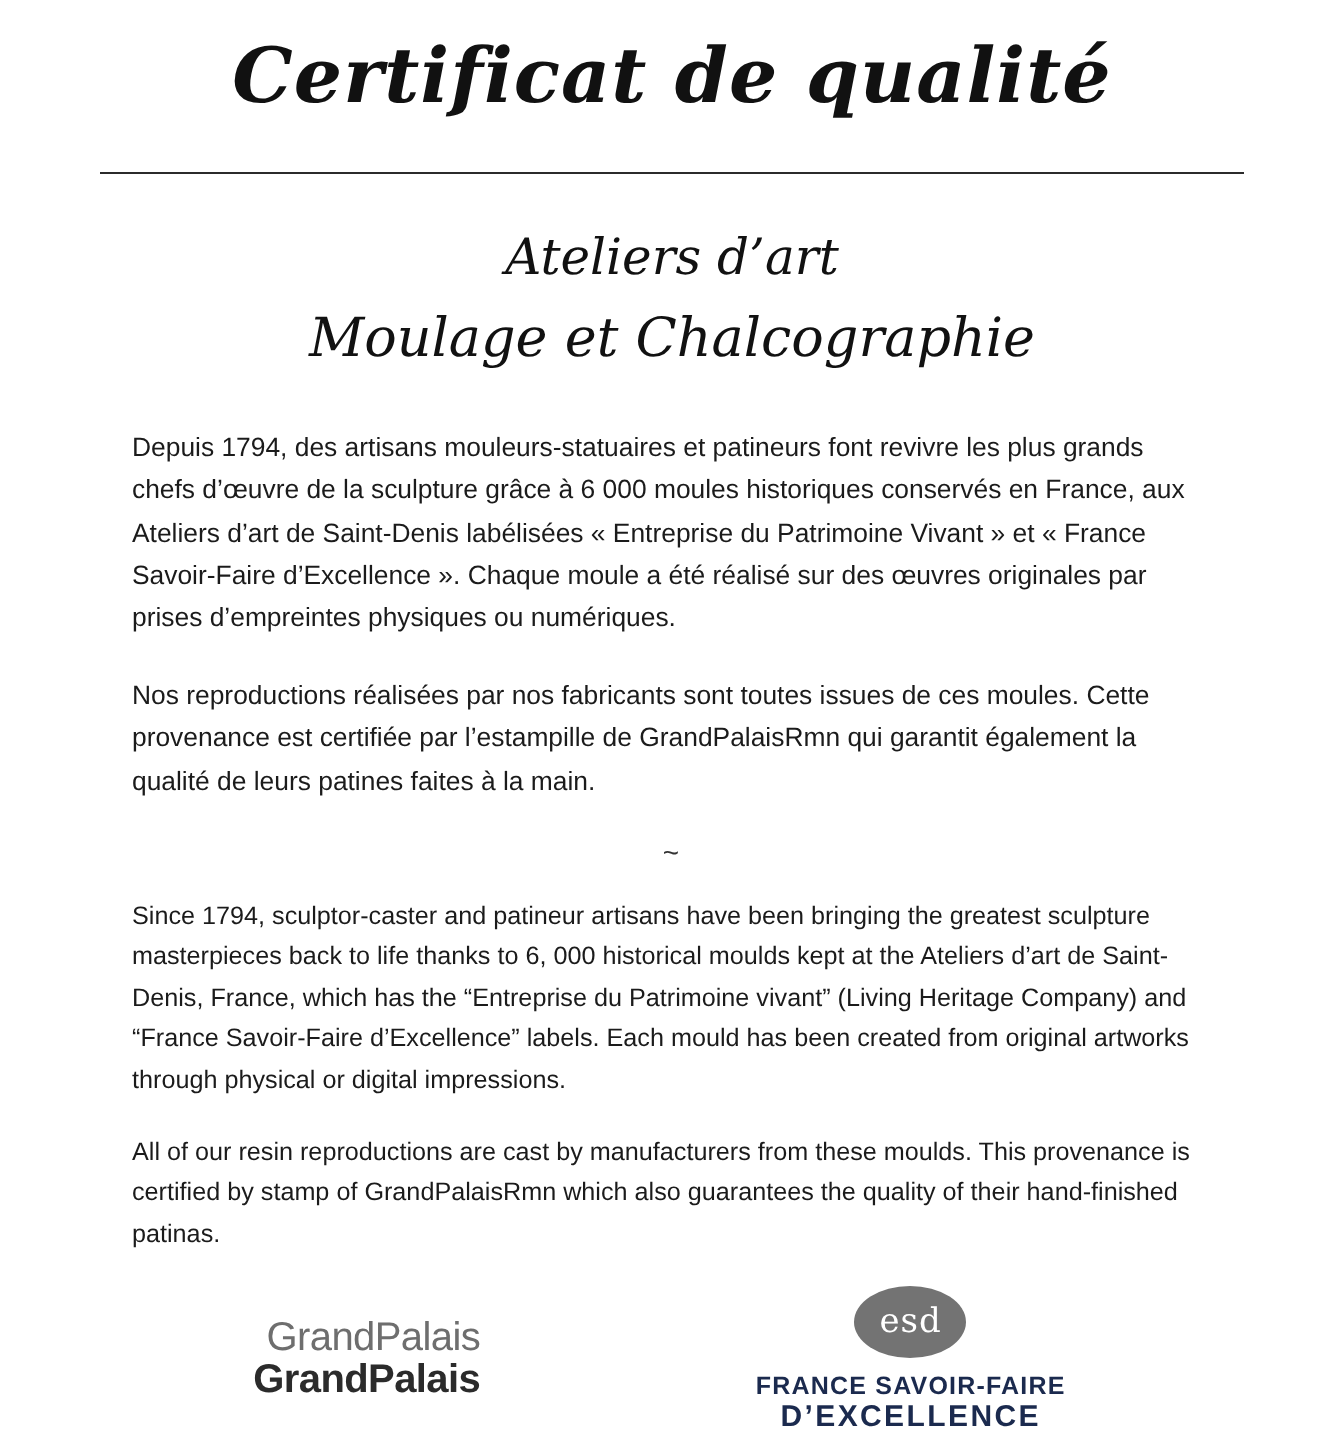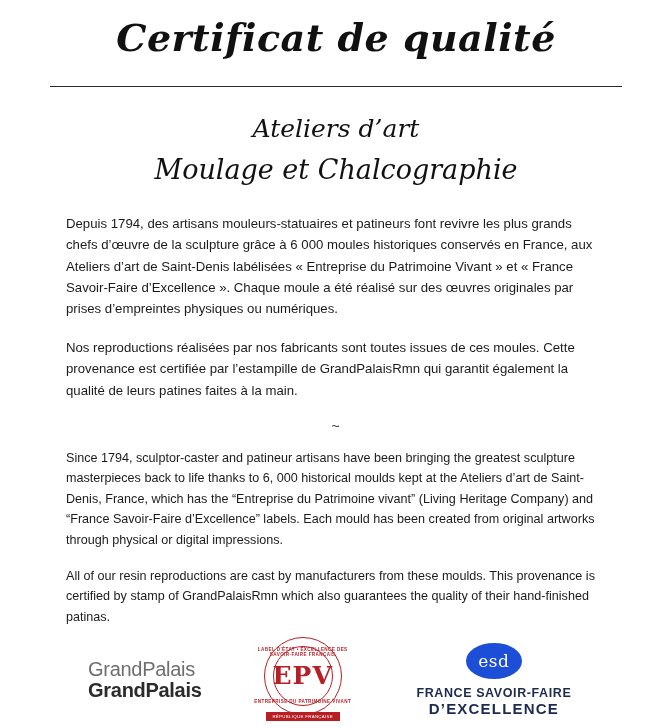--- a/index.html
+++ b/index.html
@@ -93,21 +93,21 @@
     right: 0;
     bottom: 18px;
     height: 92px;
     display: flex;
     align-items: center;
     justify-content: space-around;
     padding: 0 64px;
     box-sizing: border-box;
   }
   .logo-gp {
-    text-align: left;
+    text-align: right;
     color: #2f2f2f;
     line-height: 1.05;
   }
   .logo-gp .l1 {
     font-size: 20px;
     letter-spacing: -0.3px;
     color: #6e6e6e;
   }
   .logo-gp .l2 {
     font-size: 20px;
@@ -185,21 +185,21 @@
   .logo-esd {
     width: 180px;
     text-align: center;
     color: #1d2a4a;
   }
   .esd-badge {
     width: 56px;
     height: 36px;
     margin: 0 auto 7px auto;
     border-radius: 28px / 18px;
-    background: #1d4ed8;
+    background: #737373;
     color: #ffffff;
     font-family: "DejaVu Serif", serif;
     font-size: 17px;
     line-height: 36px;
     letter-spacing: 0.5px;
     position: relative;
   }
   .esd-l1 {
     font-size: 12.5px;
     font-weight: 700;
@@ -239,28 +239,20 @@
     <p>All of our resin reproductions are cast by manufacturers from these moulds. This provenance is certified by stamp of GrandPalaisRmn which also guarantees the quality of their hand-finished patinas.</p>
   </div>
 
   <div class="logos">
 
     <div class="logo-gp">
       <div class="l1">GrandPalais</div>
       <div class="l2">GrandPalais</div>
     </div>
 
-    <div class="logo-epv">
-      <div class="epv-circle"></div>
-      <div class="epv-inner"></div>
-      <div class="epv-arc-top">LABEL D’ÉTAT • EXCELLENCE DES SAVOIR-FAIRE FRANÇAIS</div>
-      <div class="epv-letters">EPV</div>
-      <div class="epv-arc-bottom">ENTREPRISE DU PATRIMOINE VIVANT</div>
-      <div class="epv-band">RÉPUBLIQUE FRANÇAISE</div>
-    </div>
 
     <div class="logo-esd">
       <div class="esd-badge">esd</div>
       <div class="esd-l1">FRANCE SAVOIR-FAIRE</div>
       <div class="esd-l2">D’EXCELLENCE</div>
     </div>
 
   </div>
 
 </div>

